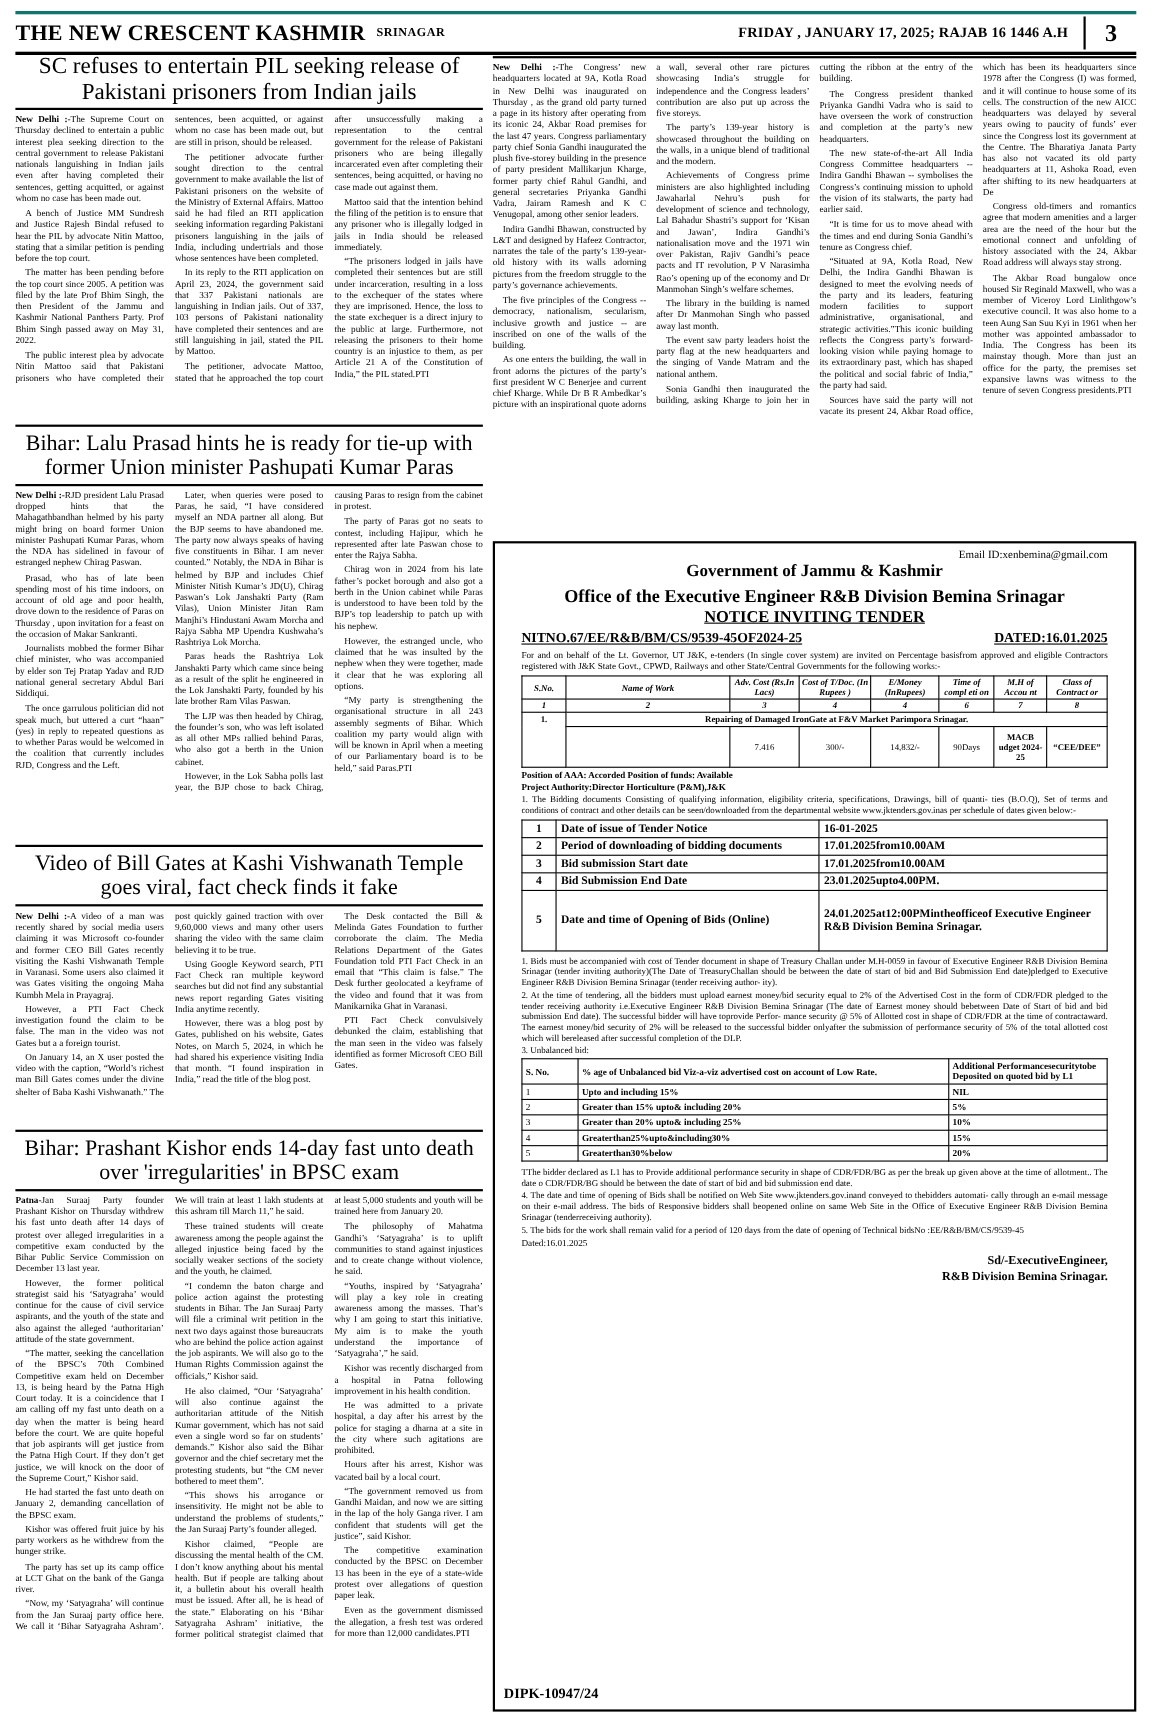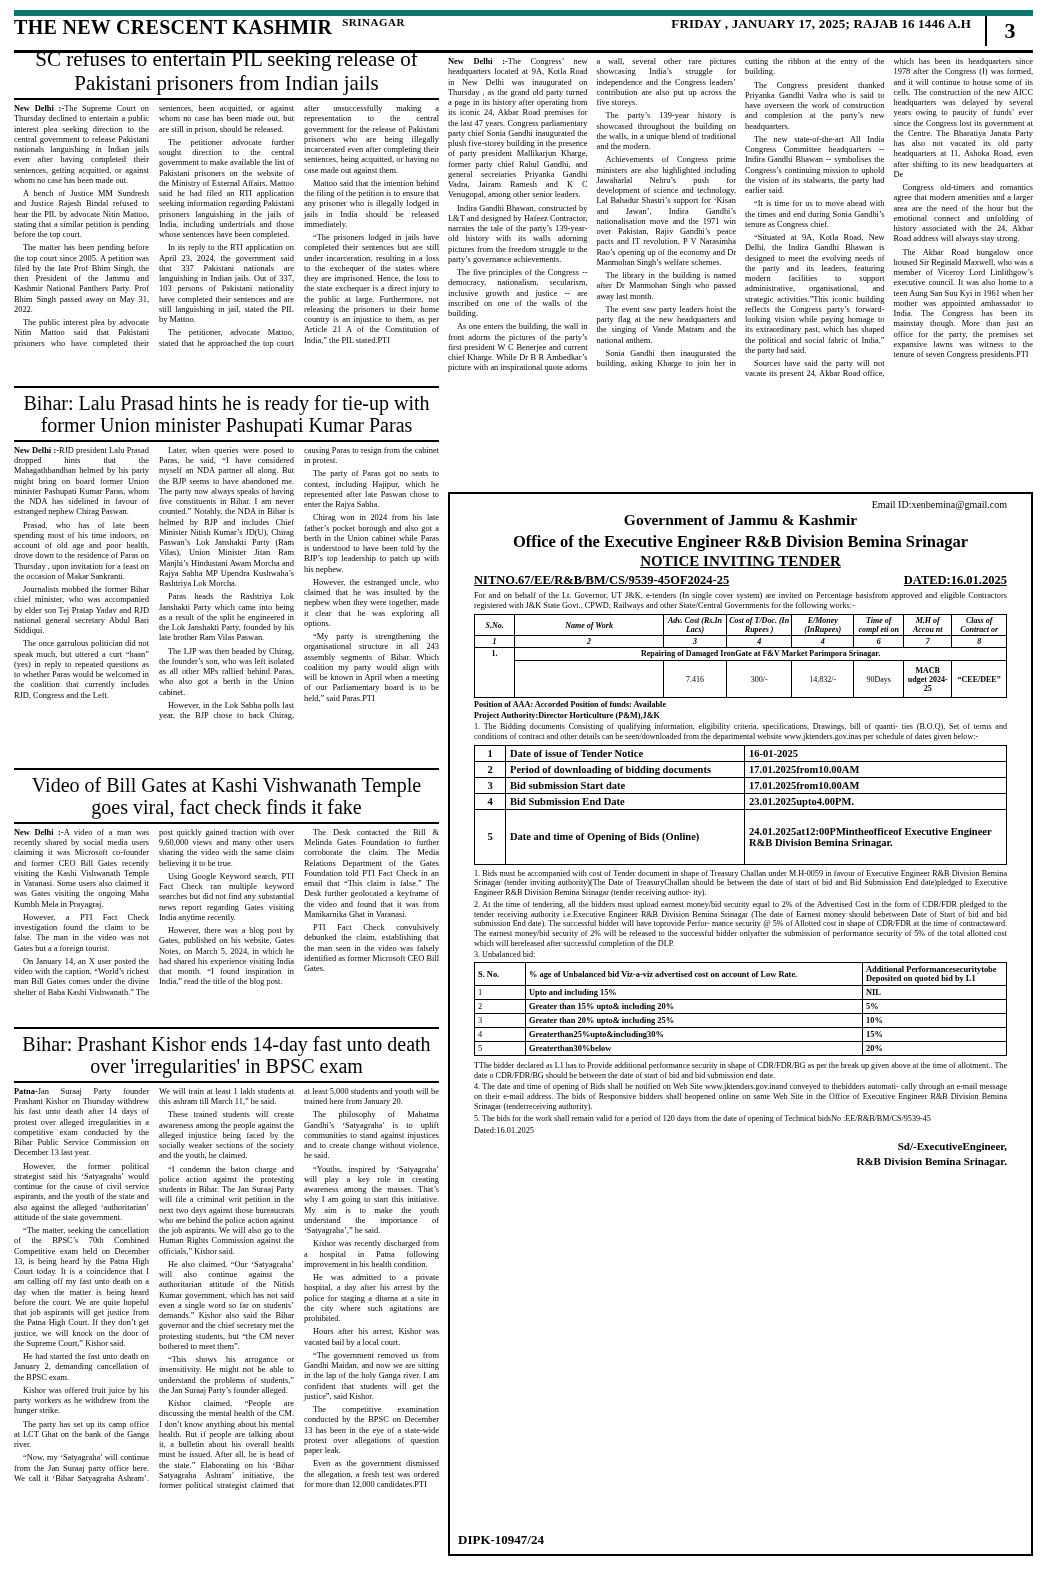--- a/index.html
+++ b/index.html
@@ -1,20 +1,20 @@
 <!DOCTYPE html>
 <html><head>
 <meta charset="utf-8">
 <style>
   html,body{margin:0;padding:0;background:#ffffff;}
   body{width:1047px;height:1574px;font-family:"Liberation Serif",serif;color:#000;position:relative;overflow:hidden;}
   .page{position:relative;width:1047px;height:1574px;padding:0;box-sizing:border-box;}
 
   
-  .masthead{position:absolute;left:14px;top:10px;width:1019px;height:34px;border-top:6px solid #0f766e;border-bottom:3px solid #000;display:flex;align-items:flex-start;}
+  .masthead{position:absolute;left:14px;top:10px;width:1019px;height:34px;border-top:3px solid #0f766e;border-bottom:3px solid #000;display:flex;align-items:center;}
   .mh-title{font-family:"Liberation Serif",serif;font-weight:bold;font-size:20px;letter-spacing:.3px;}
   .mh-city{font-size:11px;font-weight:bold;margin-left:10px;letter-spacing:.5px;}
   .mh-date{margin-left:auto;font-size:13px;font-weight:bold;letter-spacing:.2px;}
   .mh-pageno{width:46px;text-align:center;font-size:22px;font-weight:bold;border-left:2px solid #000;margin-left:14px;height:30px;line-height:30px;}
 
   
   .hl{font-family:"Liberation Serif",serif;font-weight:normal;text-align:center;line-height:1.12;}
   .rule{border-bottom:2px solid #000;}
   .body-txt{font-size:8.4px;line-height:1.22;text-align:justify;}
   .body-txt p{margin:0 0 3px 0;text-indent:9px;}
@@ -83,21 +83,21 @@
   <div class="art" style="left:14px;top:386px;width:425px;">
     <div class="rule" style="margin-bottom:4px;"></div>
     <div class="hl" style="font-size:20px;">Bihar: Lalu Prasad hints he is ready for tie-up with former Union minister Pashupati Kumar Paras</div>
     <div class="rule" style="margin-top:3px;"></div>
     <div class="body-txt cols3" style="margin-top:4px;">
       <p class="first"><span class="lead">New Delhi :-</span><span>RJD president Lalu Prasad dropped hints that the Mahagathbandhan helmed by his party might bring on board former Union minister Pashupati Kumar Paras, whom the NDA has sidelined in favour of estranged nephew Chirag Paswan.</span></p>
       <p>Prasad, who has of late been spending most of his time indoors, on account of old age and poor health, drove down to the residence of Paras on Thursday , upon invitation for a feast on the occasion of Makar Sankranti.</p>
       <p>Journalists mobbed the former Bihar chief minister, who was accompanied by elder son Tej Pratap Yadav and RJD national general secretary Abdul Bari Siddiqui.</p>
       <p>The once garrulous politician did not speak much, but uttered a curt “haan” (yes) in reply to repeated questions as to whether Paras would be welcomed in the coalition that currently includes RJD, Congress and the Left.</p>
       <p>Later, when queries were posed to Paras, he said, “I have considered myself an NDA partner all along. But the BJP seems to have abandoned me. The party now always speaks of having five constituents in Bihar. I am never counted.” Notably, the NDA in Bihar is helmed by BJP and includes Chief Minister Nitish Kumar’s JD(U), Chirag Paswan’s Lok Janshakti Party (Ram Vilas), Union Minister Jitan Ram Manjhi’s Hindustani Awam Morcha and Rajya Sabha MP Upendra Kushwaha’s Rashtriya Lok Morcha.</p>
-      <p>Paras heads the Rashtriya Lok Janshakti Party which came into being as a result of the split he engineered in the Lok Janshakti Party, founded by his late brother Ram Vilas Paswan.</p>
+      <p>Paras heads the Rashtriya Lok Janshakti Party which came since being as a result of the split he engineered in the Lok Janshakti Party, founded by his late brother Ram Vilas Paswan.</p>
       <p>The LJP was then headed by Chirag, the founder’s son, who was left isolated as all other MPs rallied behind Paras, who also got a berth in the Union cabinet.</p>
       <p>However, in the Lok Sabha polls last year, the BJP chose to back Chirag, causing Paras to resign from the cabinet in protest.</p>
       <p>The party of Paras got no seats to contest, including Hajipur, which he represented after late Paswan chose to enter the Rajya Sabha.</p>
       <p>Chirag won in 2024 from his late father’s pocket borough and also got a berth in the Union cabinet while Paras is understood to have been told by the BJP’s top leadership to patch up with his nephew.</p>
       <p>However, the estranged uncle, who claimed that he was insulted by the nephew when they were together, made it clear that he was exploring all options.</p>
       <p>“My party is strengthening the organisational structure in all 243 assembly segments of Bihar. Which coalition my party would align with will be known in April when a meeting of our Parliamentary board is to be held,” said Paras.PTI</p>
     </div>
   </div>
 
   <div class="art" style="left:14px;top:768px;width:425px;">

